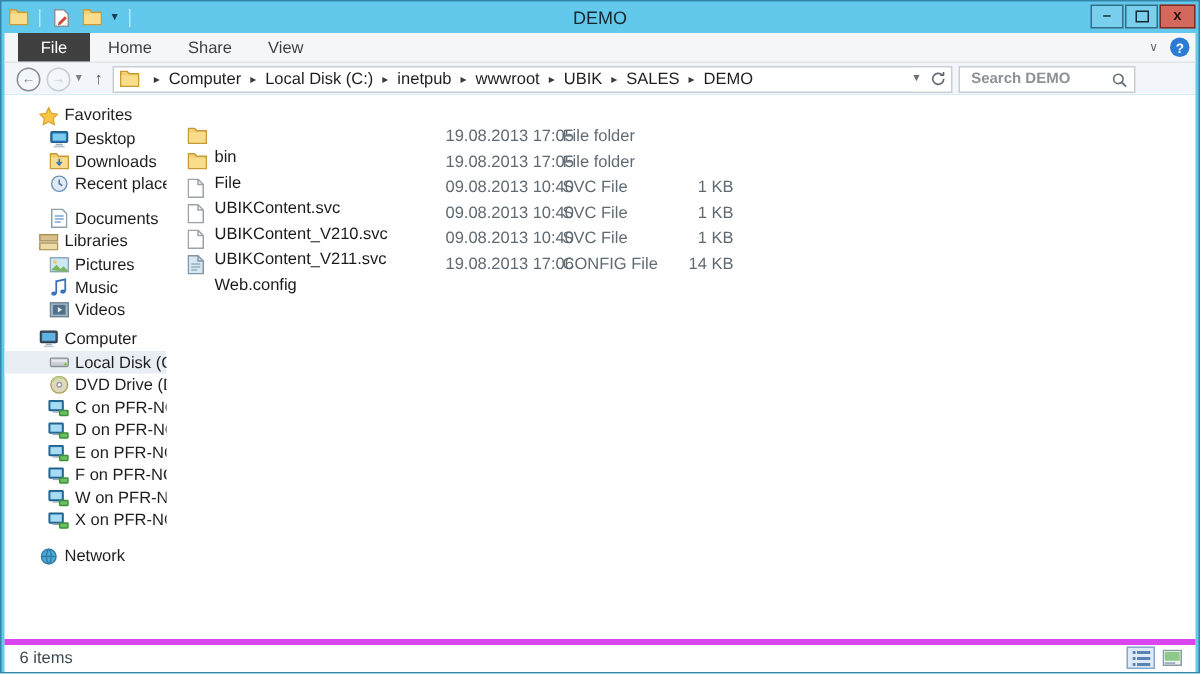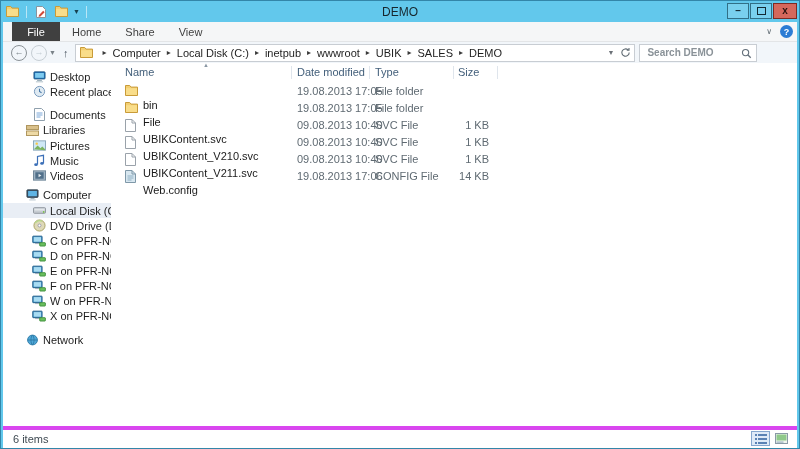--- a/index.html
+++ b/index.html
@@ -175,33 +175,51 @@
       <span class="search-icon"><svg width="11" height="11" viewBox="0 0 12 12">
             <circle cx="5" cy="5" r="3.4" fill="none" stroke="#64707b" stroke-width="1.2"></circle>
             <path d="M7.6 7.6l3 3" stroke="#64707b" stroke-width="1.4"></path>
           </svg></span>
     </div>
   </div>
 
   <div class="content">
 
     <div class="sidebar">
+      <div class="srow top">
+        <span class="icon">
+            <svg width="13" height="13" viewBox="0 0 16 16">
+              <path d="M8 1l2.2 4.6 5 .7-3.6 3.5.9 5L8 12.4 3.5 14.8l.9-5L.8 6.3l5-.7z" fill="#f9c646" stroke="#d9a32e"></path>
+            </svg>
+          </span>
+        <span>Favorites</span>
+      </div>
       <div class="srow child">
         <span class="icon">
             <svg width="13" height="12" viewBox="0 0 16 15">
               <rect x="1" y="1" width="14" height="9" rx="1" fill="#1f6fb4" stroke="#275b84"></rect>
               <rect x="2.5" y="2.5" width="11" height="6" fill="#7ecbf0"></rect>
               <rect x="5" y="11" width="6" height="1.5" fill="#9fb2bd"></rect>
               <rect x="3.5" y="12.8" width="9" height="1.4" fill="#b9c7cf"></rect>
             </svg>
           </span>
         <span>Desktop</span>
       </div>
       <div class="srow child">
         <span class="icon">
+            <svg width="13" height="11" viewBox="0 0 13 11">
+              <path d="M.5.5h4.2l1.4 1.6h6.4v8.4H.5z" fill="#f3cf72" stroke="#c99b38"></path>
+              <path d="M1 3.2h11v6.8H1z" fill="#f9dd8a"></path>
+              <path d="M6.5 3.8v3.4M4.8 6l1.7 1.9L8.2 6" stroke="#2e7cc3" fill="none" stroke-width="1.2"></path>
+            </svg>
+          </span>
+        <span>Downloads</span>
+      </div>
+      <div class="srow child">
+        <span class="icon">
             <svg width="13" height="13" viewBox="0 0 14 14">
               <circle cx="7" cy="7" r="5.5" fill="#dfeaf2" stroke="#6f93b8"></circle>
               <path d="M7 4v3l2.2 1.4" stroke="#4a79a8" fill="none" stroke-width="1.1"></path>
             </svg>
           </span>
         <span>Recent places</span>
       </div>
       <div class="sec-gap1"></div>
       <div class="srow child">
         <span class="icon">
@@ -355,31 +373,20 @@
             <svg width="13" height="12" viewBox="0 0 14 13">
               <circle cx="7" cy="6.5" r="5.3" fill="#4fa8d8" stroke="#2f7ba6"></circle>
               <path d="M1.7 6.5h10.6M7 1.2c2.2 1.6 2.2 9 0 10.6M7 1.2c-2.2 1.6-2.2 9 0 10.6" stroke="#2f7ba6" fill="none"></path>
             </svg>
           </span>
         <span>Network</span>
       </div>
     </div>
 
     <div class="filepane">
-      <div class="fl-header">
-        <span class="sort-asc">▲</span>
-        <span class="hname">Name</span>
-        <span class="hdate">Date modified</span>
-        <span class="htype">Type</span>
-        <span class="hsize">Size</span>
-        <span class="hsep" style="left:180px"></span>
-        <span class="hsep" style="left:258px"></span>
-        <span class="hsep" style="left:342px"></span>
-        <span class="hsep" style="left:386px"></span>
-      </div>
 
       <div class="frow" style="top:20px">
         <span class="icon"><svg width="13" height="11" viewBox="0 0 13 11">
               <path d="M.5.5h4.2l1.4 1.6h6.4v8.4H.5z" fill="#f3cf72" stroke="#c99b38"></path>
               <path d="M1 3.2h11v6.8H1z" fill="#f9dd8a"></path>
             </svg></span>
         <span class="fname">bin</span>
         <span class="fdate">19.08.2013 17:05</span>
         <span class="ftype">File folder</span>
         <span class="fsize"></span>

